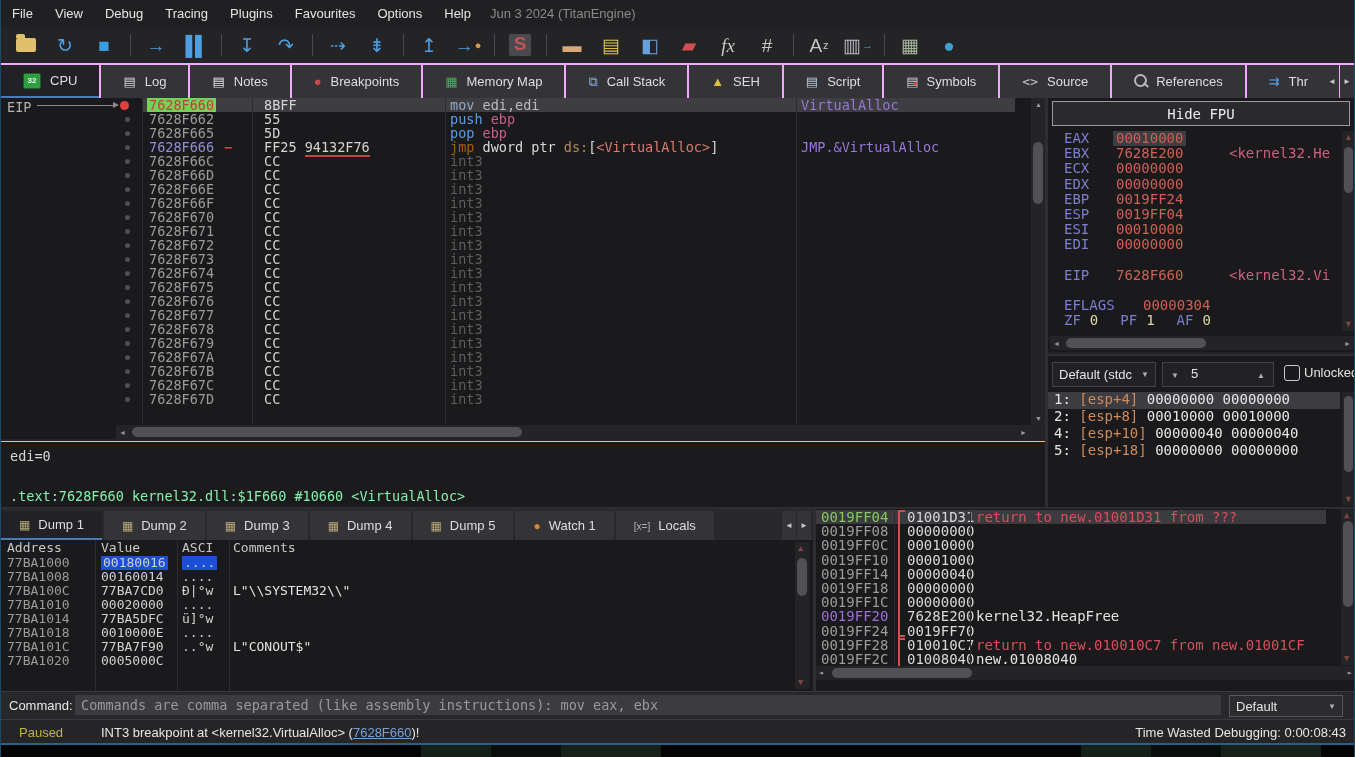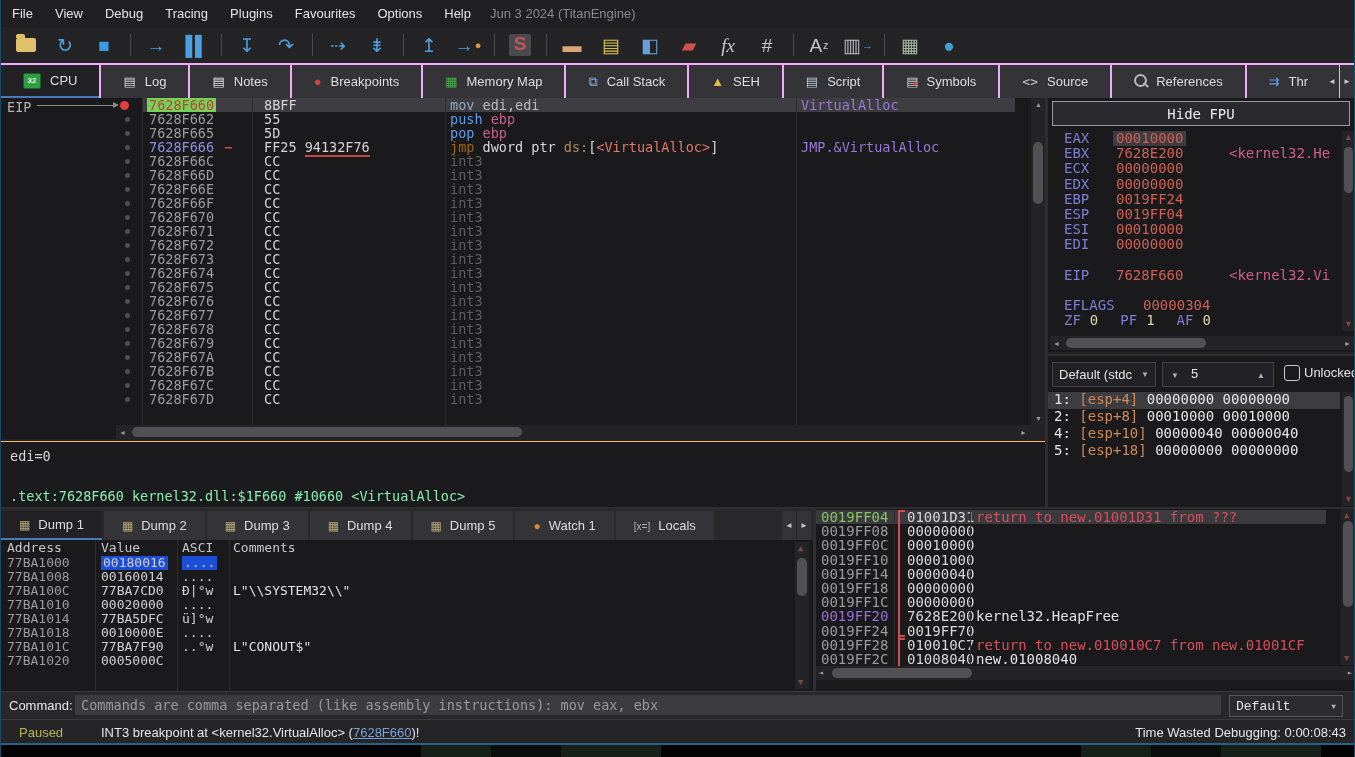--- a/index.html
+++ b/index.html
@@ -132,21 +132,21 @@
   .brk{position:absolute;left:82px;top:0;width:7px;height:14.2px;}
   .brk::before{content:"";position:absolute;left:0;top:0;bottom:0;width:2px;background:#d05050;}
   .brk.top::after{content:"";position:absolute;left:0;top:0;width:7px;height:2px;background:#d05050;}
   .brk.end::after{content:"";position:absolute;left:0;bottom:1px;width:7px;height:2px;background:#d05050;}
 
   
   #cmdbar{position:absolute;left:0;top:691px;width:1355px;height:28px;background:#28282b;border-top:1px solid #3a3a3e;}
   #cmd-label{position:absolute;left:8px;top:6px;color:#e8e8e8;font-size:13px;}
   #cmd-input{position:absolute;left:74px;top:3px;width:1146px;height:20px;background:#3c3c40;border:none;color:#e0e0e0;font-family:"DejaVu Sans Mono",monospace;font-size:13.5px;padding:0 6px;box-sizing:border-box;}
   #cmd-input::placeholder{color:#9a9a9a;}
-  #cmd-combo{left:1228px;top:3px;width:114px;height:22px;background:#2c2c2f;border:1px solid #55555a;font-family:Liberation Mono, monospace;}
+  #cmd-combo{left:1228px;top:3px;width:114px;height:22px;background:#2c2c2f;border:1px solid #55555a;}
   #statusbar{position:absolute;left:0;top:719px;width:1355px;height:26px;background:#252528;border-top:1px solid #3a3a3e;border-bottom:2px solid #2a5f86;box-sizing:border-box;}
   #status-state{position:absolute;left:18px;top:5px;color:#b9b44e;font-size:13px;}
   #status-msg{position:absolute;left:100px;top:5px;color:#e6e6e6;font-size:13px;}
   #status-link{color:#7aa0d8;text-decoration:underline;}
   #status-right{position:absolute;right:10px;top:5px;color:#e6e6e6;font-size:13px;}
 
   
   #sliver{position:absolute;left:0;top:745px;width:1355px;height:12px;background:#040404;
     background-image:repeating-linear-gradient(90deg, rgba(30,50,38,0.0) 0 420px, rgba(34,56,40,0.55) 420px 490px, rgba(18,28,22,0.4) 490px 560px, rgba(40,60,46,0.5) 560px 660px);}
 </style>

